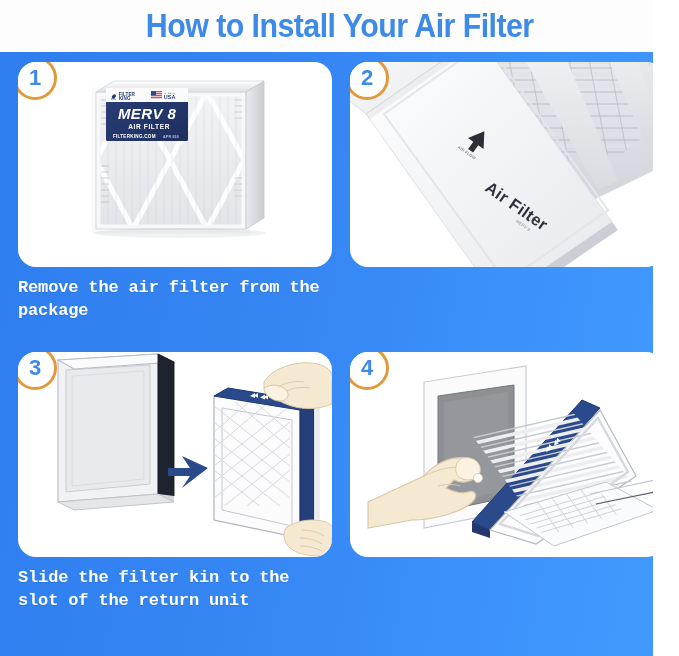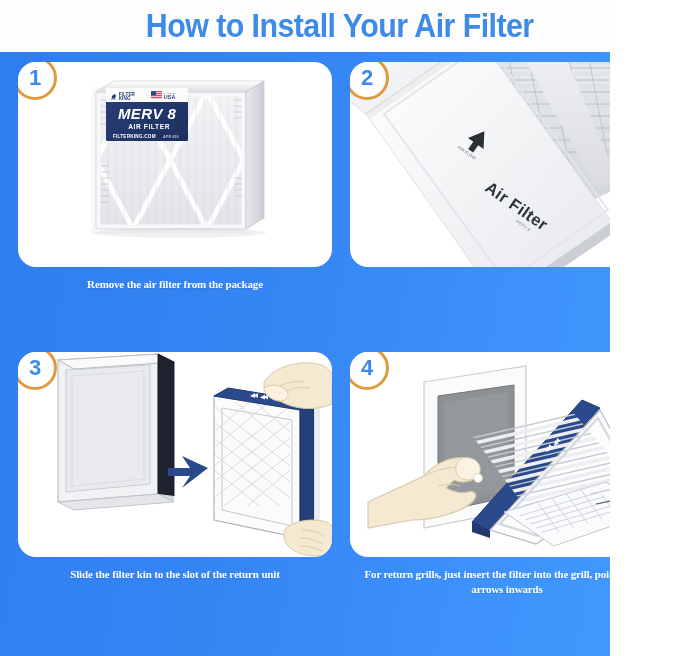--- a/index.html
+++ b/index.html
@@ -14,20 +14,21 @@
     font-family: "Liberation Sans", sans-serif;
     -webkit-font-smoothing: antialiased;
   }
 
   #page {
     position: relative;
     width: 610px;
     height: 656px;
     background: #0f172a;
     overflow: hidden;
+    padding-left: 43px;
   }
 
   
   .header {
     position: absolute;
     left: 0; top: 0;
     width: 679px;
     height: 52px;
     background: #fdfdfd;
     display: flex;
@@ -98,25 +99,25 @@
     font-family: "Liberation Sans", sans-serif;
     font-weight: bold;
     font-size: 22px;
     color: #3d8ae8;
     line-height: 1;
   }
 
   .caption {
     width: 314px;
     margin-top: 10px;
-    text-align: center;
+    text-align: left;
     color: #ffffff;
-    font-family: Liberation Serif, serif;
+    font-family: Liberation Mono, monospace;
     font-weight: bold;
-    font-size: 11px;
+    font-size: 17px;
     line-height: 1.35;
     letter-spacing: -0.15px;
     text-shadow: 0 1px 1px rgba(0,0,0,0.10);
   }
 
   .art {
     position: absolute;
     inset: 0;
   }
   .art svg { display: block; width: 100%; height: 100%; }
@@ -439,17 +440,16 @@
                      C104 122, 104 110, 112 106 Z" fill="#fbf2e2" stroke="#d9c8a9" stroke-width="1"></path>
             <circle cx="128" cy="126" r="4.5" fill="#ffffff" stroke="#d9c8a9" stroke-width="0.9"></circle>
 
             <path d="M20 188 L300 188" stroke="#eef0f2" stroke-width="1" opacity="0"></path>
           </svg>
         </div>
         <div class="badge">
           <span>4</span>
         </div>
       </div>
-      <div class="caption">For return grills, just insert the filter into the grill, pointing the arrows inwards</div>
     </div>
 
   </div>
 </div>
 
 </body></html>

